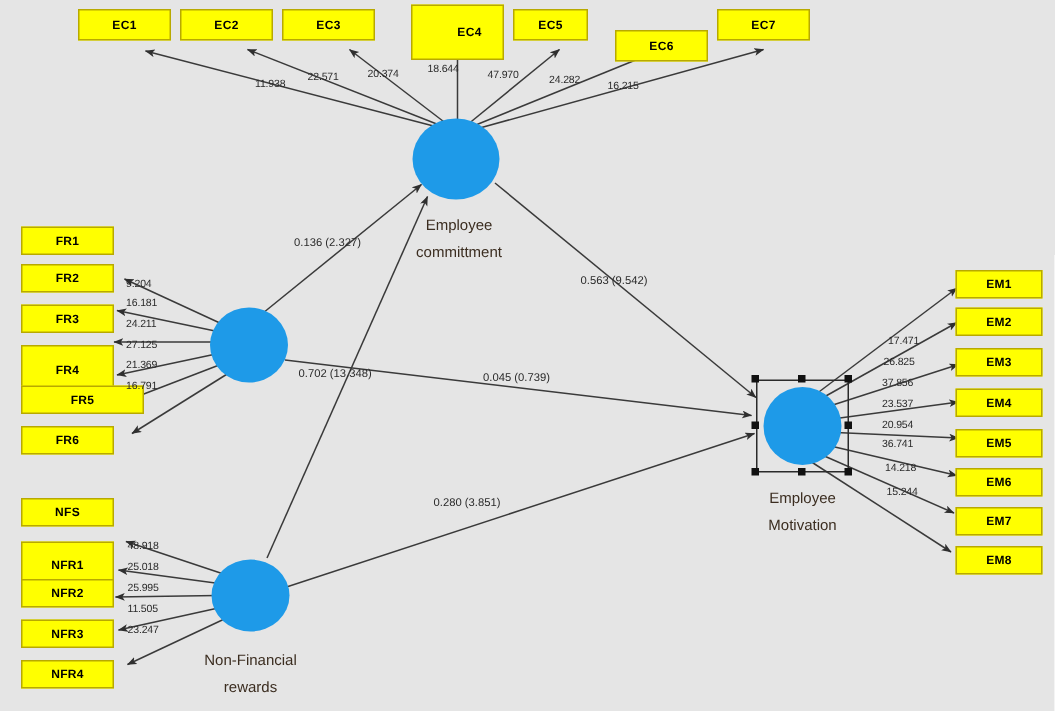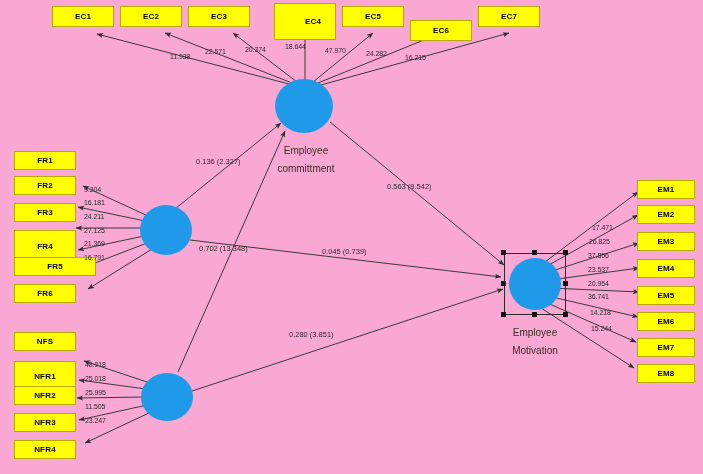--- a/index.html
+++ b/index.html
@@ -4,21 +4,21 @@
 <style>
   html, body {
     margin: 0;
     padding: 0;
     background: #ffffff;
   }
   #canvas {
     position: relative;
     width: 703px;
     height: 474px;
-    background: #f9a8d4;
+    background: #e5e5e5;
     font-family: "Liberation Sans", sans-serif;
     overflow: hidden;
   }
   svg.edges {
     position: absolute;
     left: 0; top: 0;
     width: 703px;
     height: 474px;
   }
   
@@ -133,21 +133,21 @@
     </div>
   <div class="ind-box" style="left:120px; top:6px;  width:62px; height:21px;">
       <span>EC2</span>
     </div>
   <div class="ind-box" style="left:188px; top:6px;  width:62px; height:21px;">
       <span>EC3</span>
     </div>
   <div class="ind-box" style="left:274px; top:3px;  width:62px; height:37px;padding-left:16px;">
       <span>EC4</span>
     </div>
-  <div class="ind-box" style="left:342px; top:6px;  width:62px; height:21px;justify-content:center;">
+  <div class="ind-box" style="left:342px; top:6px;  width:50px; height:21px;justify-content:center;">
       <span>EC5</span>
     </div>
   <div class="ind-box" style="left:410px; top:20px;  width:62px; height:21px;">
       <span>EC6</span>
     </div>
   <div class="ind-box" style="left:478px; top:6px;  width:62px; height:21px;">
       <span>EC7</span>
     </div>
 
   <div class="num" style="left:170px; top:53px;">11.938</div>
@@ -208,20 +208,24 @@
       <span>NFR4</span>
     </div>
 
   <div class="num" style="left:85px; top:361px;">48.918</div>
   <div class="num" style="left:85px; top:375px;">25.018</div>
   <div class="num" style="left:85px; top:389px;">25.995</div>
   <div class="num" style="left:85px; top:403px;">11.505</div>
   <div class="num" style="left:85px; top:417px;">23.247</div>
 
   <div class="latent" style="left:141px; top:373px; width:52px; height:48px;"></div>
+  <div class="latent-label" style="left:124px; top:427px; width:86px;">
+    <span>Non-Financial</span><br>
+    <span>rewards</span>
+  </div>
 
   <div class="ind-box" style="left:637px; top:180px; width:58px; height:19px;">
       <span>EM1</span>
     </div>
   <div class="ind-box" style="left:637px; top:205px; width:58px; height:19px;">
       <span>EM2</span>
     </div>
   <div class="ind-box" style="left:637px; top:232px; width:58px; height:19px;">
       <span>EM3</span>
     </div>

